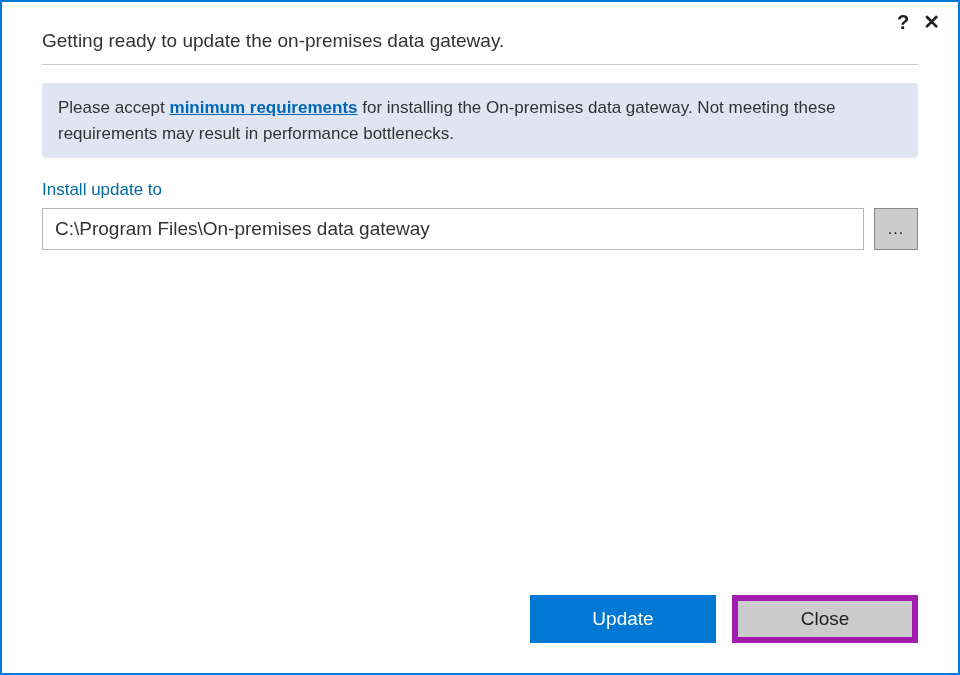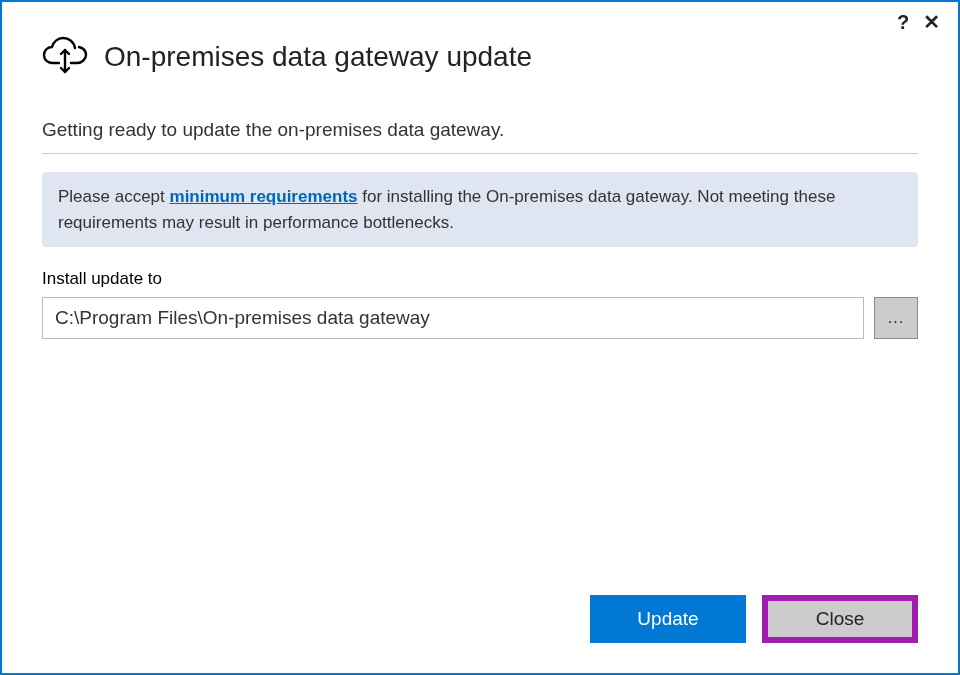--- a/index.html
+++ b/index.html
@@ -74,21 +74,21 @@
   }
   .info-box a {
     color: #0067b8;
     text-decoration: underline;
     font-weight: bold;
   }
   .field-label {
     display: block;
     font-size: 17px;
     margin: 22px 0 8px 0;
-    color: #000000;
+    color: #0369a1;
   }
   .path-row {
     display: flex;
     align-items: center;
     gap: 10px;
   }
   .path-input {
     flex: 1;
     height: 42px;
     border: 1px solid #b8b8b8;
@@ -133,21 +133,21 @@
     text-decoration: underline;
   }
   .footer {
     position: absolute;
     bottom: 30px;
     right: 40px;
     display: flex;
     gap: 16px;
   }
   .btn {
-    width: 156px;
+    width: 186px;
     height: 48px;
     font-size: 19px;
     font-family: inherit;
     cursor: pointer;
     border: none;
     display: flex;
     align-items: center;
     justify-content: center;
     margin-top: 37px;
   }
@@ -164,32 +164,20 @@
 </head>
 <body>
 
 <div class="window">
 
   <div class="titlebar-controls">
     <span class="help">?</span>
     <span class="close">✕</span>
   </div>
 
-  <div class="header">
-    <span class="icon">
-      <svg width="46" height="46" viewBox="0 0 46 46">
-        <path d="M33 16c-1-6-6-10-12-10-5 0-10 4-11 9-5 0-8 4-8 8 0 5 4 8 8 8h7" fill="none" stroke="#000" stroke-width="2.4" stroke-linecap="round" stroke-linejoin="round"></path>
-        <path d="M29 31h6c5 0 9-4 9-8 0-4-3-7-7-8" fill="none" stroke="#000" stroke-width="2.4" stroke-linecap="round" stroke-linejoin="round"></path>
-        <line x1="23" y1="18" x2="23" y2="40" stroke="#000" stroke-width="2.4" stroke-linecap="round"></line>
-        <polyline points="19,22 23,18 27,22" fill="none" stroke="#000" stroke-width="2.4" stroke-linecap="round" stroke-linejoin="round"></polyline>
-        <polyline points="19,36 23,40 27,36" fill="none" stroke="#000" stroke-width="2.4" stroke-linecap="round" stroke-linejoin="round"></polyline>
-      </svg>
-    </span>
-    <h1>On-premises data gateway update</h1>
-  </div>
 
   <div class="content">
 
     <div class="subtitle">Getting ready to update the on-premises data gateway.</div>
     <hr class="divider">
 
     <div class="info-box">
       <span>Please accept </span><a href="#">minimum requirements</a><span> for installing the On-premises data gateway. Not meeting these requirements may result in performance bottlenecks.</span>
     </div>
 

